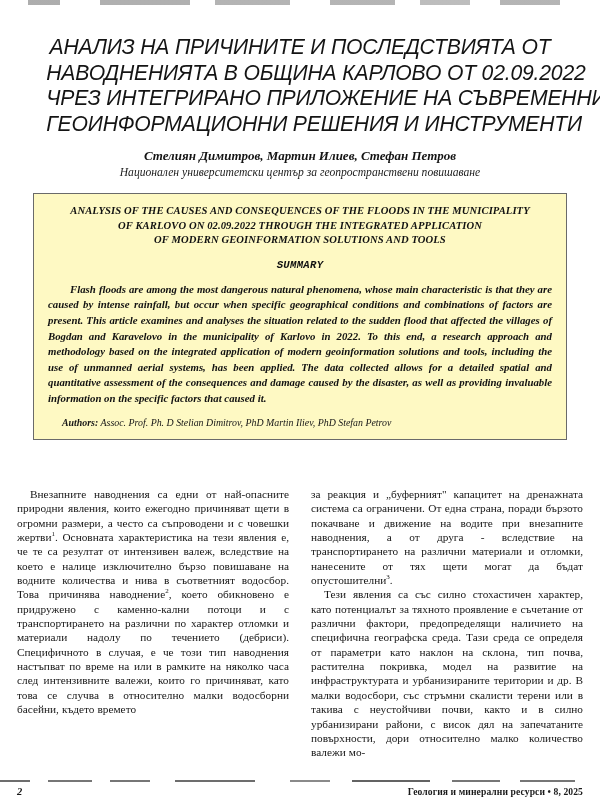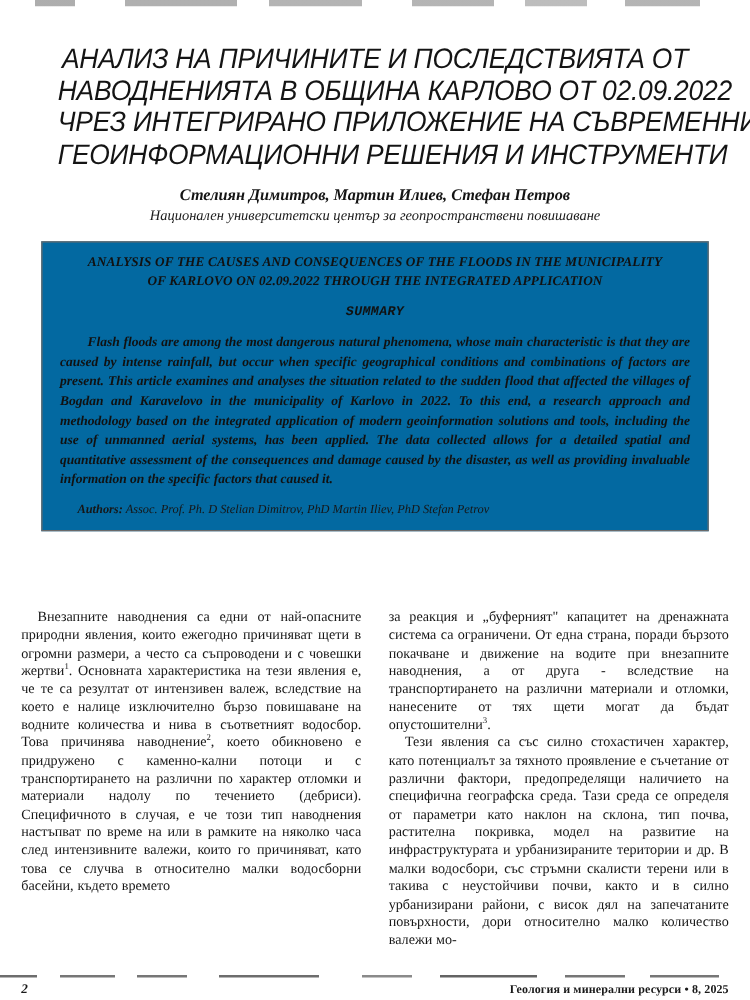--- a/index.html
+++ b/index.html
@@ -88,21 +88,21 @@
     margin-top: 1px;
     color: #1b1b1b;
   }
 
   
   .abstract-box {
     margin: 13px 17px 12px 17px;
     border: 1px solid #6a6a6a;
     box-sizing: border-box;
     padding: 10px 14px 10px 14px;
-    background: #0369a1;
+    background: #fef9c3;
   }
   .abs-title {
     text-align: center;
     font-family: "Liberation Serif", "DejaVu Serif", serif;
     font-style: italic;
     font-weight: bold;
     font-size: 10.6px;
     line-height: 14.6px;
     letter-spacing: .1px;
     color: #111;
@@ -245,20 +245,21 @@
   </div>
 
   <div class="authors-block">
     <div class="authors-names">Стелиян Димитров, Мартин Илиев, Стефан Петров</div>
     <div class="authors-affil">Национален университетски център за геопространствени повишаване</div>
   </div>
 
   <div class="abstract-box">
     <div class="abs-title">ANALYSIS OF THE CAUSES AND CONSEQUENCES OF THE FLOODS IN THE MUNICIPALITY</div>
     <div class="abs-title">OF KARLOVO ON 02.09.2022 THROUGH THE INTEGRATED APPLICATION</div>
+    <div class="abs-title">OF MODERN GEOINFORMATION SOLUTIONS AND TOOLS</div>
 
     <div class="abs-summary-label">SUMMARY</div>
 
     <div class="abs-body">Flash floods are among the most dangerous natural phenomena, whose main characteristic is that they are caused by intense rainfall, but occur when specific geographical conditions and combinations of factors are present. This article examines and analyses the situation related to the sudden flood that affected the villages of Bogdan and Karavelovo in the municipality of Karlovo in 2022. To this end, a research approach and methodology based on the integrated application of modern geoinformation solutions and tools, including the use of unmanned aerial systems, has been applied. The data collected allows for a detailed spatial and quantitative assessment of the consequences and damage caused by the disaster, as well as providing invaluable information on the specific factors that caused it.</div>
 
     <div class="abs-authors">
       <b>Authors:</b><span> Assoc. Prof. Ph. D Stelian Dimitrov, PhD Martin Iliev, PhD Stefan Petrov</span>
     </div>
   </div>
 

